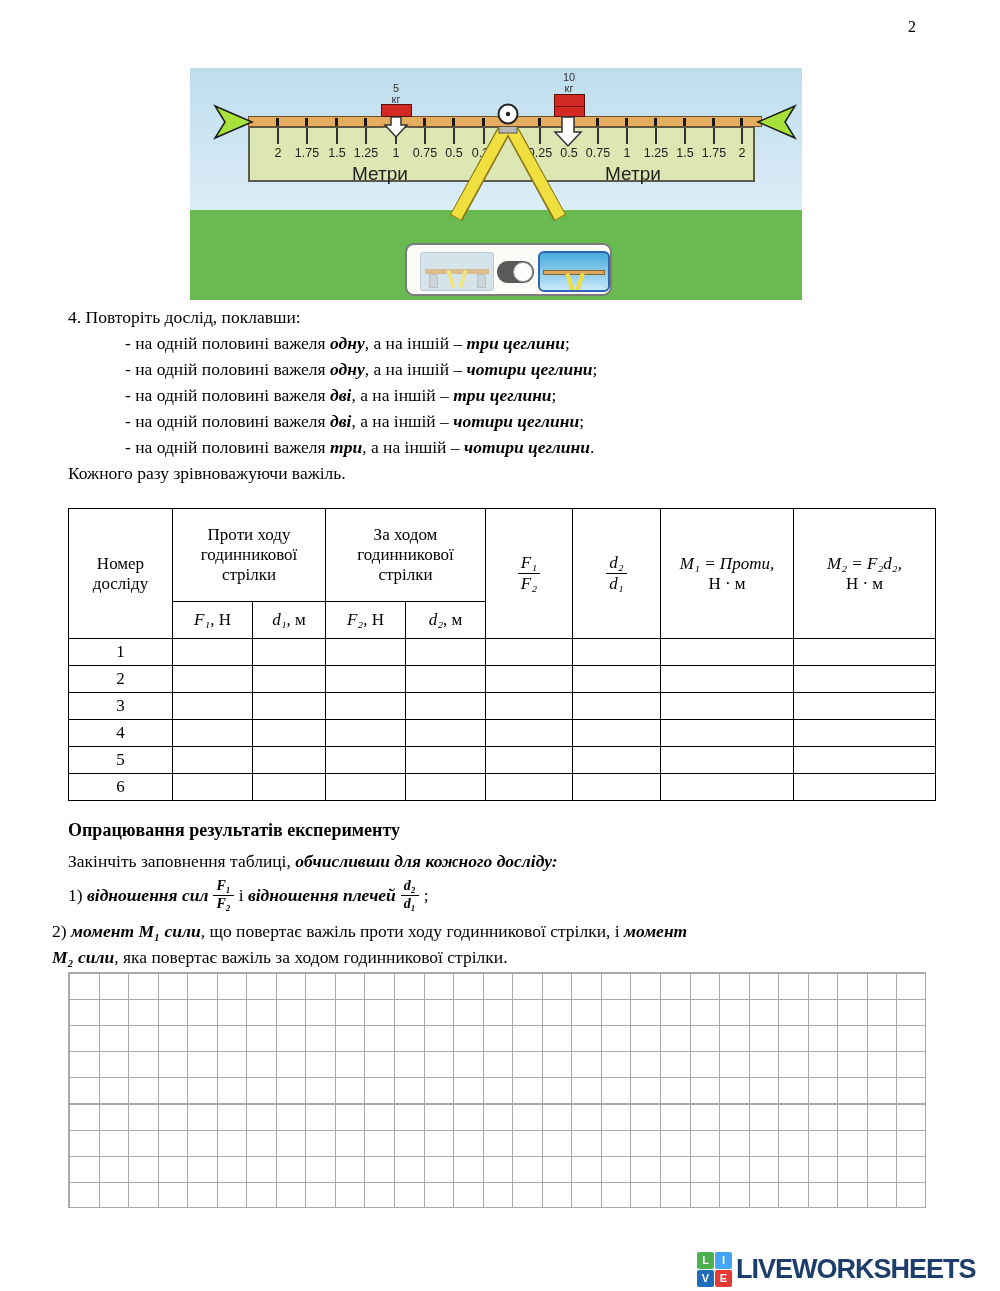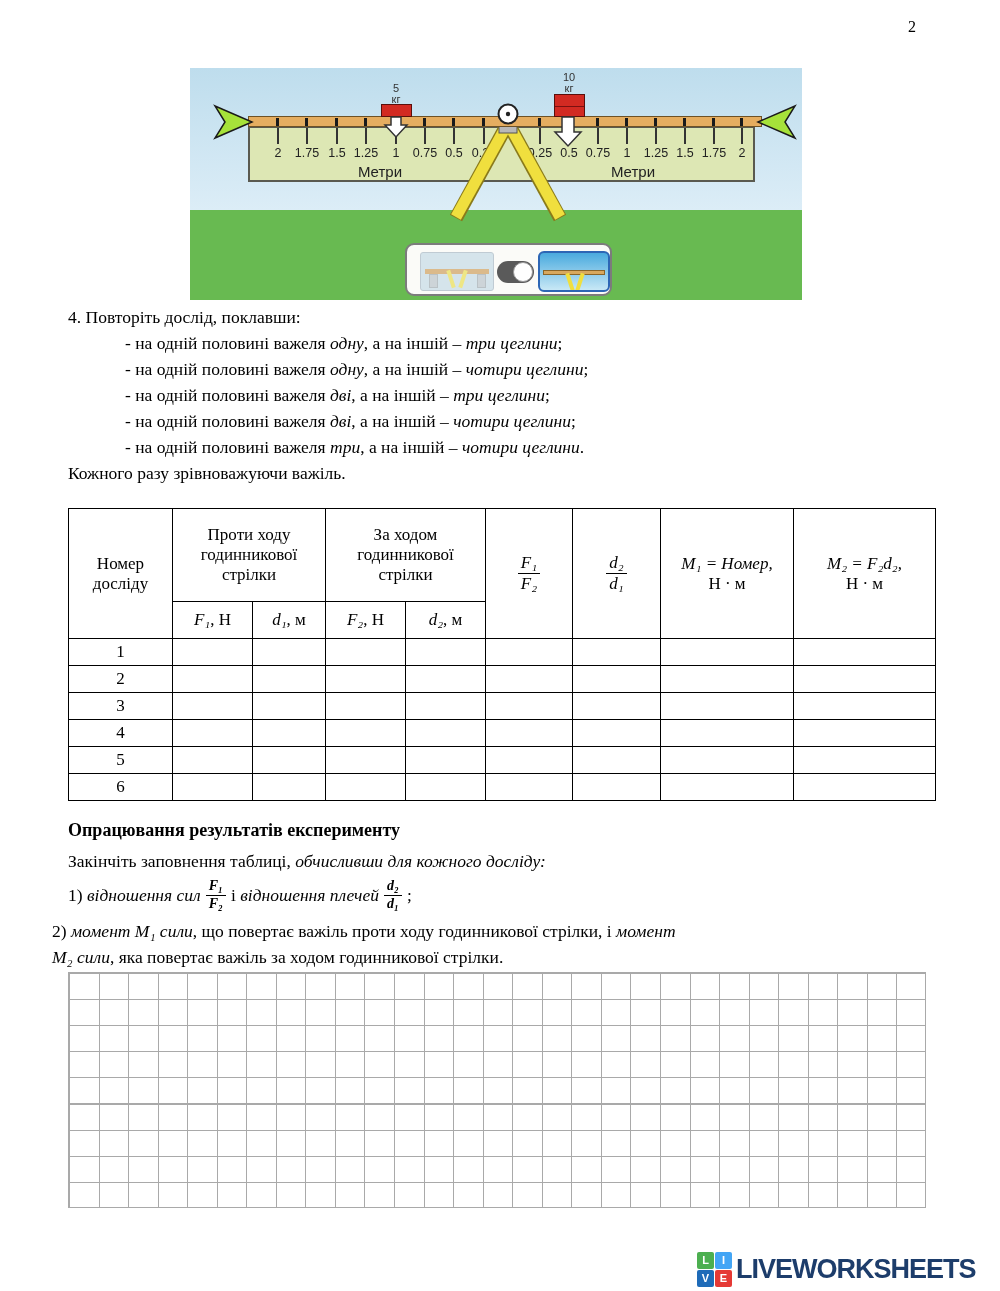--- a/index.html
+++ b/index.html
@@ -16,21 +16,21 @@
   #sky { left:0; top:0; width:612px; height:142px;
     background:linear-gradient(#bedded,#dcedf7); }
   #grass { left:0; top:142px; width:612px; height:90px; background:#68ba51; }
   #panel { left:58px; top:59px; width:507px; height:55px; background:#dde7b4;
     border:2px solid #5a5a50; border-top:1px solid #5a5a50; }
   .scCell { position:absolute; top:0; width:30px; text-align:center; }
   .scTick { position:absolute; top:0; left:14px; width:1.5px; height:16px; background:#333; }
   .scNum { position:absolute; top:18px; width:30px; font-family:"Liberation Sans",sans-serif;
     font-size:12.5px; color:#222; text-align:center; }
   .metri { position:absolute; top:35px; width:100px; text-align:center;
-    font-family:"Liberation Sans",sans-serif; font-size:15px; color:#222; }
+    font-family:"Liberation Sans",sans-serif; font-size:19px; color:#222; }
   #beam { left:58px; top:48px; width:514px; height:11px; background:#e5ad60;
     border:1px solid #6e5226; }
   .beamTick { position:absolute; top:1px; width:3px; height:8px; background:#1a1a1a; }
   .weight { background:#d22a22; border:1px solid #5a0f0b; }
   #w5 { left:191px; top:36px; width:31px; height:13px; }
   #w10 { left:364px; top:26px; width:31px; height:23px; }
   #w10 .split { position:absolute; left:0; top:11px; width:100%; height:1px; background:#7a1010; }
   .wlabel { position:absolute; width:44px; text-align:center;
     font-family:"Liberation Sans",sans-serif; font-size:11px; line-height:11px; color:#333; }
   #w5label { left:184px; top:15px; }
@@ -48,21 +48,21 @@
   #thumbRight { left:131px; top:6px; width:72px; height:41px;
     background:linear-gradient(#49aade,#c8e8f6); border:2px solid #2d66b5; border-radius:6px; overflow:hidden; }
   #thumbRight .bar { position:absolute; left:3px; top:17px; width:62px; height:5px; background:#d8a85e; border:1px solid #8a6528; }
   #thumbRight .legA { background:#f0df3e; }
   #pill { left:90px; top:16px; width:37px; height:22px; background:#5a5a5a; border-radius:11px; }
   #knob { position:absolute; left:16px; top:1px; width:20px; height:20px; background:#fff;
     border:1px solid #9a9a9a; border-radius:50%; }
 
   
   .txt { font-size:17.5px; line-height:26px; }
-  .bi { font-weight:normal; font-style:italic;margin-top:16px; }
+  .bi { font-weight:bold; font-style:italic;margin-top:16px; }
   #instr { left:68px; top:304px; width:880px; }
   #instr .item { padding-left:57px; }
 
   
   #expTable { left:68px; top:508px; }
   table { border-collapse:collapse; }
   td { border:1.5px solid #000; text-align:center; vertical-align:middle;
     font-size:17px; padding:0; }
   .hGroup { height:92px; }
   .hSub { height:37px; }
@@ -287,21 +287,21 @@
                 <i>F₂</i>
               </span>
           </td>
           <td rowspan="2">
             <span class="frac">
                 <i class="num">d₂</i>
                 <i>d₁</i>
               </span>
           </td>
           <td rowspan="2">
-            <div><i>M₁ = Номер,</i></div>
+            <div><i>M₁ = Проти,</i></div>
             <div>Н · м</div>
           </td>
           <td rowspan="2">
             <div><i>M₂ = F₂d₂,</i></div>
             <div>Н · м</div>
           </td>
         </tr>
         <tr class="hSub">
           <td><i>F₁</i><span>, Н</span></td>
           <td><i>d₁</i><span>, м</span></td>

